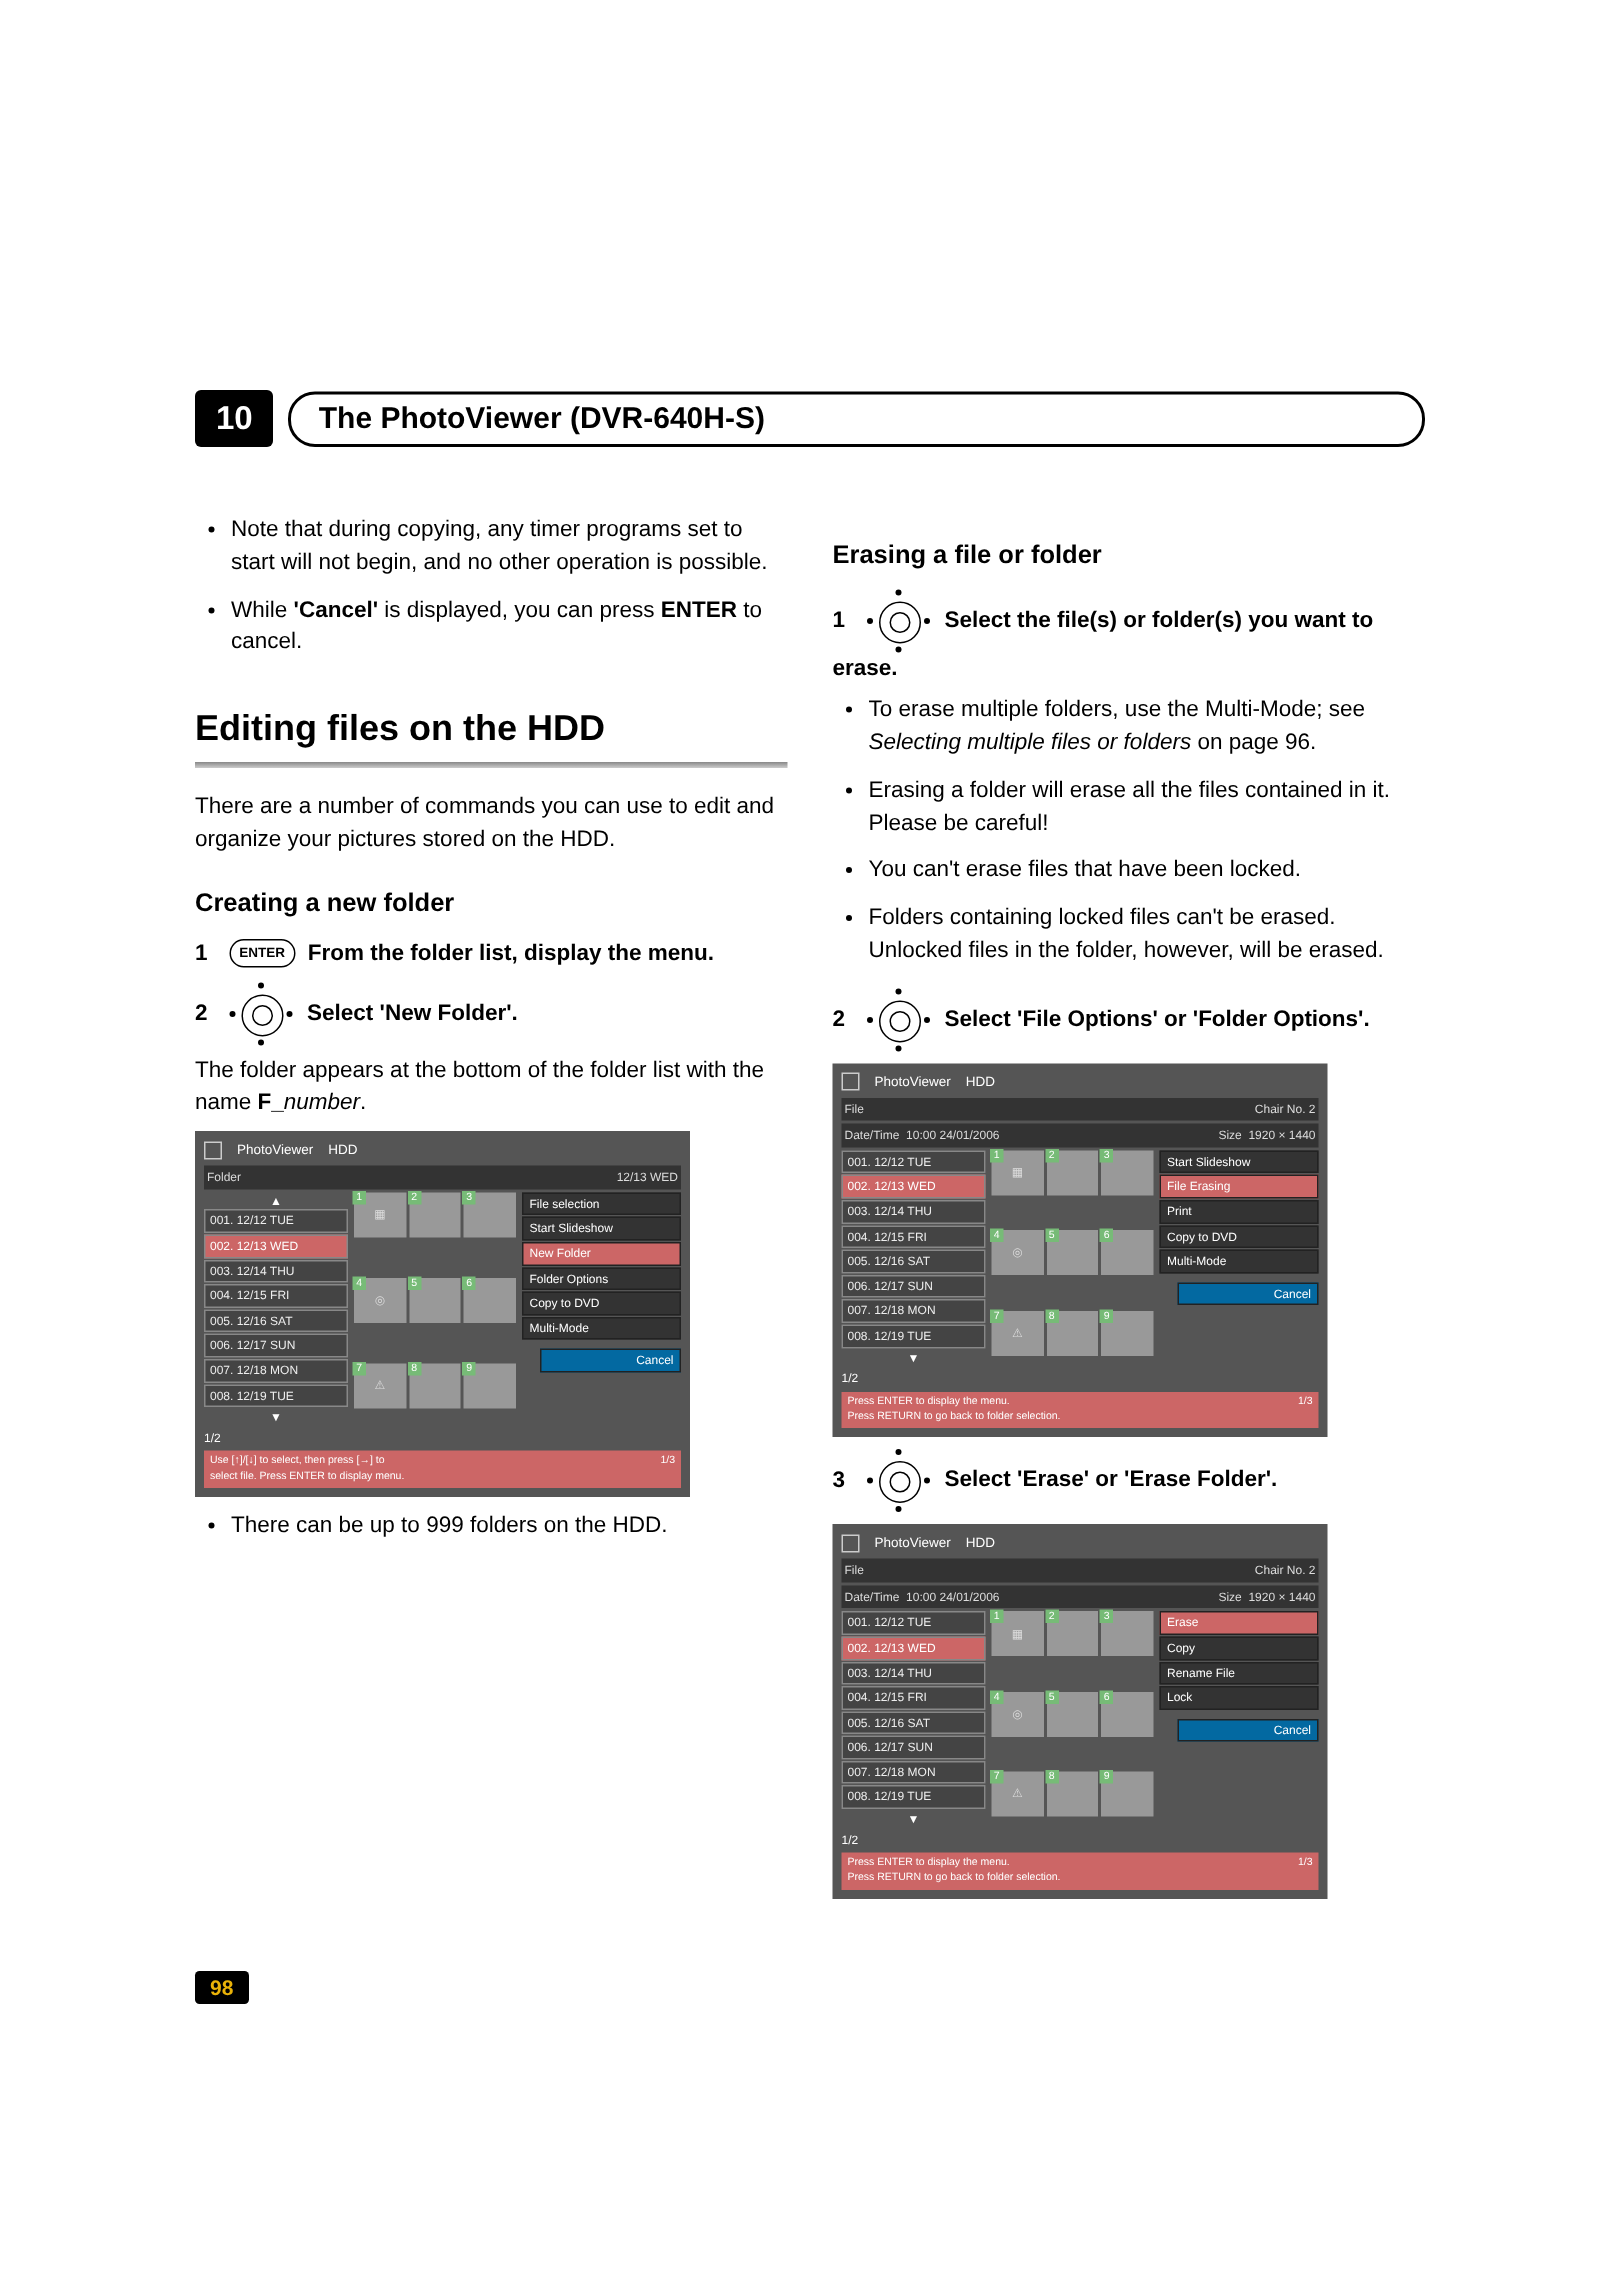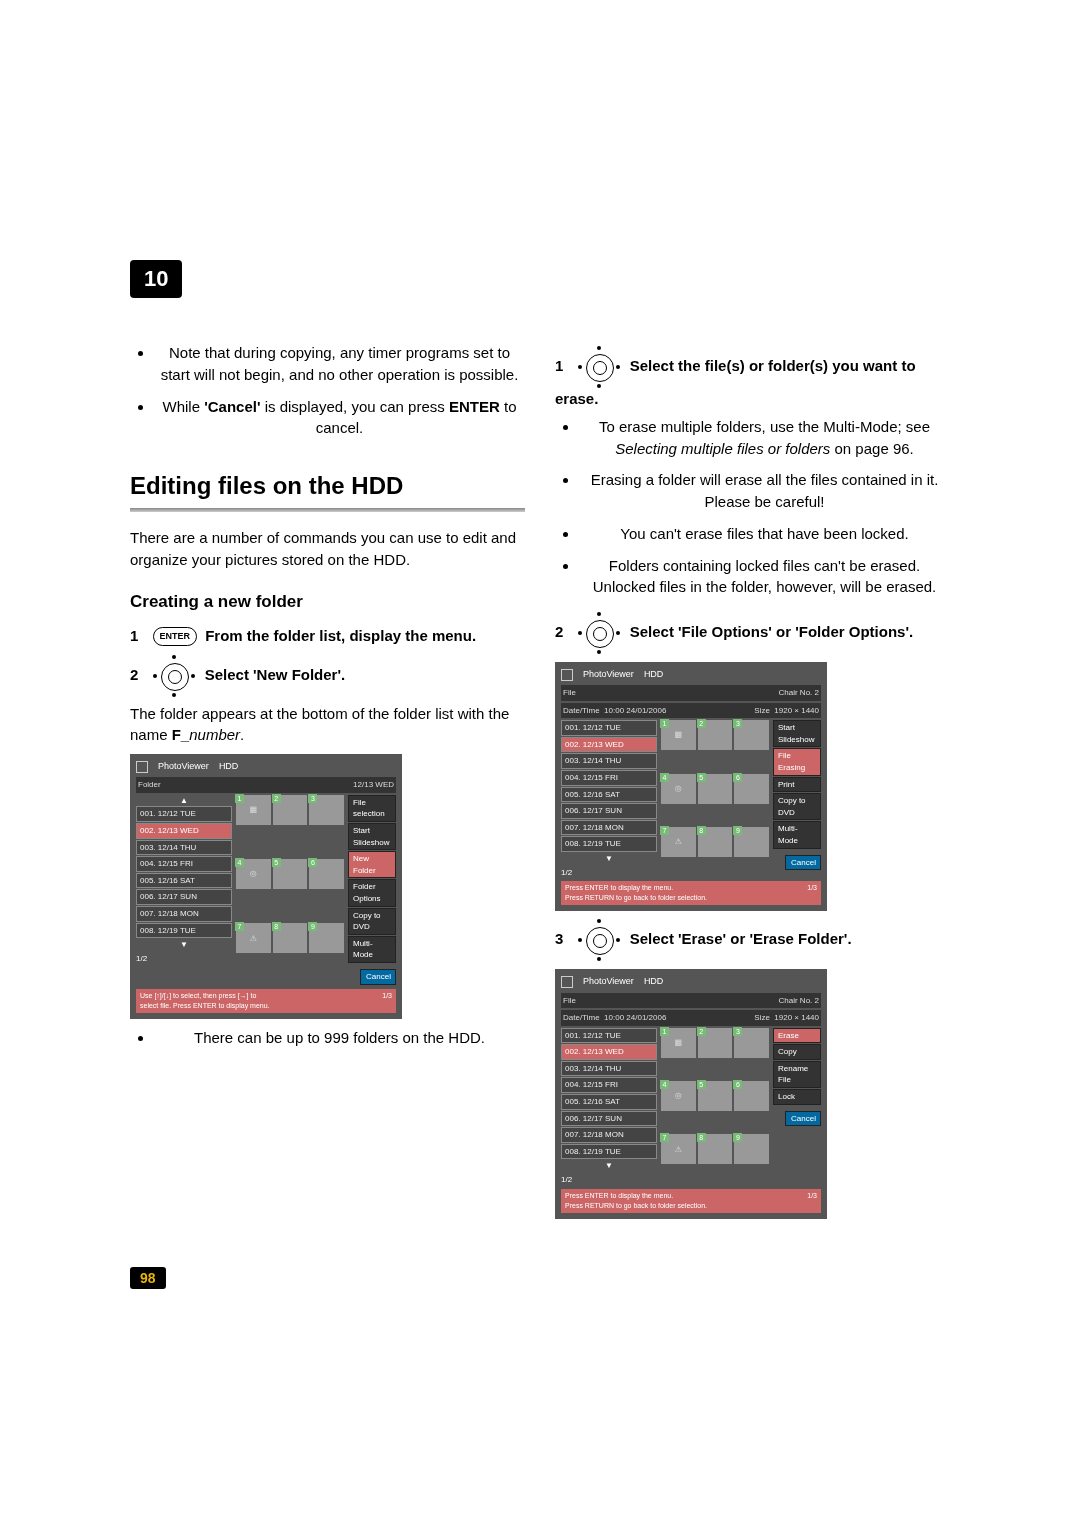--- a/index.html
+++ b/index.html
@@ -48,21 +48,20 @@
     gap: 30px;
   }
   .col {
     flex: 1;
     font-size: 15px;
     line-height: 1.45;
   }
   ul.note-list {
     padding-left: 24px;
     margin: 4px 0 14px 0;
-    text-align: center;
   }
   ul.note-list li {
     margin-bottom: 10px;
   }
   h2.section {
     font-size: 24px;
     font-weight: bold;
     margin: 30px 0 4px 0;
   }
   .section-underline {
@@ -124,21 +123,21 @@
   .dpad .dD { left: 19px; bottom: 0; }
   .dpad .dL { left: 0; top: 19px; }
   .dpad .dR { right: 0; top: 19px; }
 
   .screenshot {
     background: #555;
     color: #ddd;
     font-size: 8px;
     padding: 6px;
     margin: 8px 0 8px 0;
-    width: 272px;
+    width: 330px;
     box-sizing: border-box;
   }
   .ss-headerbar {
     display: flex;
     gap: 10px;
     color: #fff;
     font-size: 9px;
     margin-bottom: 4px;
     align-items: center;
   }
@@ -261,20 +260,23 @@
     justify-content: center;
   }
 </style>
 </head>
 <body>
 
 <div class="page">
 
   <div class="header-bar">
     <div class="chapter-num">10</div>
+    <div class="chapter-title-pill">
+      <span>The PhotoViewer (DVR-640H-S)</span>
+    </div>
   </div>
 
   <div class="columns">
 
     <div class="col">
 
       <ul class="note-list">
         <li>Note that during copying, any timer programs set to start will not begin, and no other operation is possible.</li>
         <li>
           <span>While </span><span class="bold">'Cancel'</span><span> is displayed, you can press </span><span class="bold">ENTER</span><span> to cancel.</span>
@@ -384,20 +386,21 @@
       </div>
 
       <ul class="note-list">
         <li>There can be up to 999 folders on the HDD.</li>
       </ul>
 
     </div>
 
     <div class="col">
 
+      <h3 class="subsection">Erasing a file or folder</h3>
 
       <div class="step">
         <span class="step-num">1</span>
         <span class="dpad">
           <span class="ring"></span><span class="center"></span>
           <span class="dot dU"></span><span class="dot dD"></span><span class="dot dL"></span><span class="dot dR"></span>
         </span>
         <span class="bold">Select the file(s) or folder(s) you want to erase.</span>
       </div>
 

